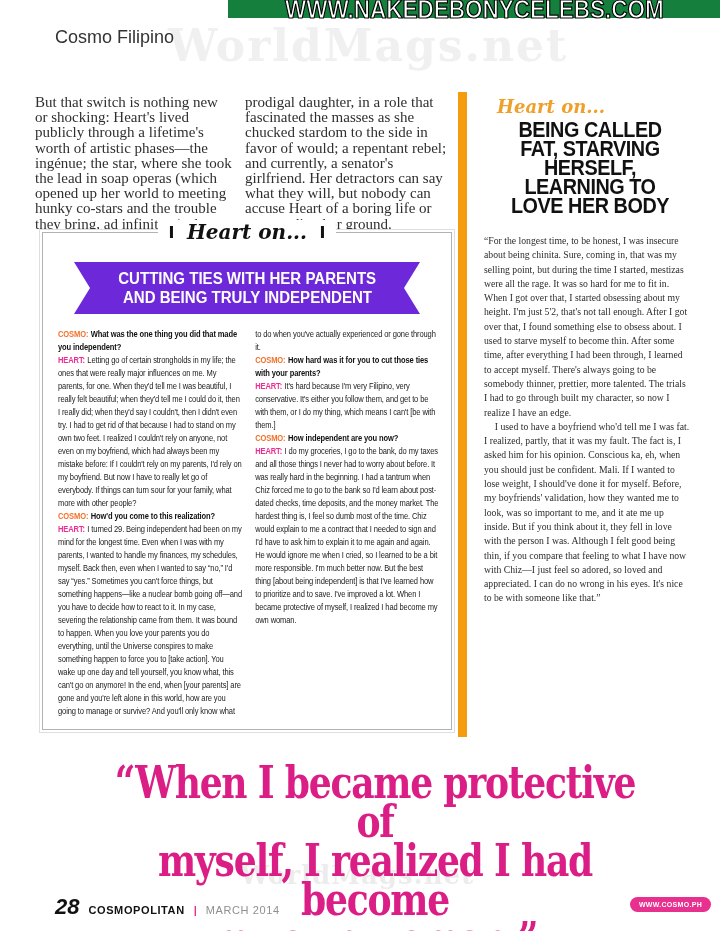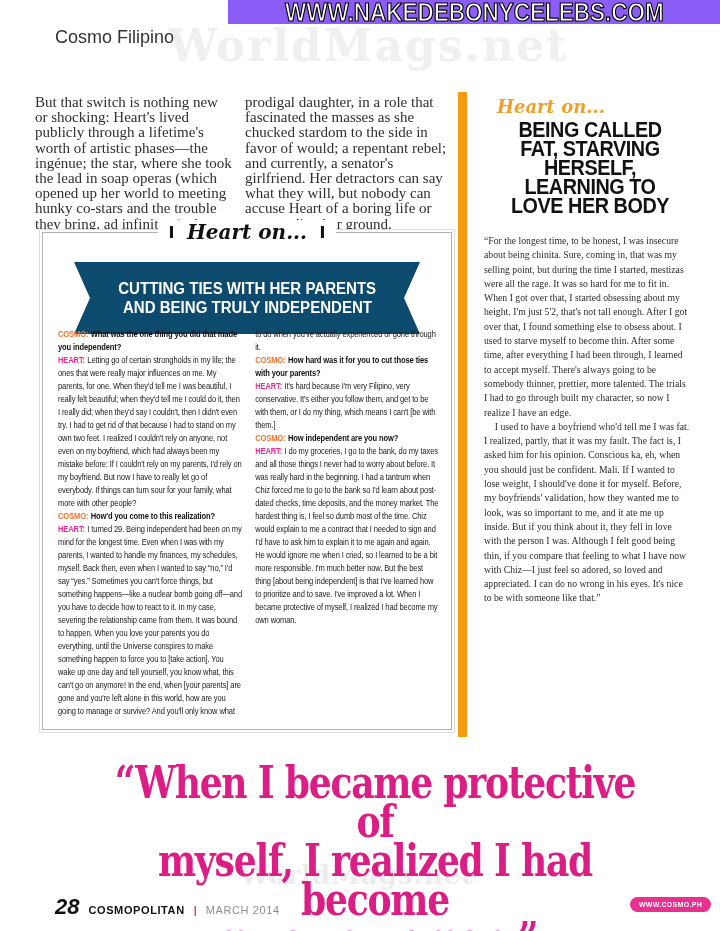--- a/index.html
+++ b/index.html
@@ -1,22 +1,22 @@
 <!DOCTYPE html>
 <html><head>
 <meta charset="utf-8">
 <style>
   * { margin:0; padding:0; box-sizing:border-box; }
   html,body { width:720px; height:931px; }
   body { position:relative; background:#ffffff; overflow:hidden;
          font-family:"Liberation Serif", serif; }
 
   
-  .top-banner { position:absolute; left:228px; top:0; width:492px; height:24px;
-                background:#8b5cf6; display:flex; align-items:center; justify-content:center; }
+  .top-banner { position:absolute; left:228px; top:0; width:492px; height:18px;
+                background:#15803d; display:flex; align-items:center; justify-content:center; }
   .top-banner .url { font-family:"Liberation Sans",sans-serif; font-weight:900;
                      font-size:25px; color:#fff; -webkit-text-stroke:1.2px #000;
                      transform:scaleX(0.9); white-space:nowrap; }
 
   
   .wm { position:absolute; font-family:"DejaVu Serif",serif; font-weight:bold;
         color:#f0f0f0; pointer-events:none; white-space:nowrap; }
   .wm-top { left:168px; top:20px; font-size:44px; letter-spacing:2px; }
   .wm-bottom { left:240px; top:860px; font-size:26px; letter-spacing:1px; color:#ececec; }
 
@@ -49,21 +49,21 @@
   
   .qa-box { position:absolute; left:42px; top:232px; width:410px; height:498px;
             background:#fff; border:1px solid #b2b2b2;
             box-shadow:0 0 0 2px #ffffff, 0 0 0 3px #dedede; }
   .box-kicker { position:absolute; top:-13px; left:50%; transform:translateX(-50%);
                 background:#fff; padding:0 12px; display:flex; align-items:center; gap:14px; }
   .box-kicker .txt { font-family:"DejaVu Serif",serif; font-style:italic; font-weight:bold;
                      font-size:20px; color:#111; white-space:nowrap; }
   .tick { width:3px; height:12px; background:#111; }
   .ribbon { position:absolute; top:29px; left:50%; transform:translateX(-50%);
-            width:346px; height:72px; background:#0c4a6e;
+            width:346px; height:52px; background:#6d28d9;
             clip-path:polygon(0 0,100% 0,calc(100% - 16px) 50%,100% 100%,0 100%,16px 50%);
             display:flex; flex-direction:column; align-items:center; justify-content:center; }
   .ribbon span { font-family:"Liberation Sans",sans-serif; font-weight:900; font-size:16px;
                  color:#fff; line-height:1.2; transform:scaleX(0.94); white-space:nowrap; }
   .qa-text { position:absolute; left:15px; top:94px; width:480px; height:396px;
              column-count:2; column-gap:16px; column-fill:auto; overflow:hidden;
              transform:scaleX(0.795); transform-origin:0 0;
              font-family:"Liberation Sans",sans-serif; font-size:9.5px; line-height:13px;
              letter-spacing:-0.15px; color:#222; }
   .qa-text p { margin:0; }

